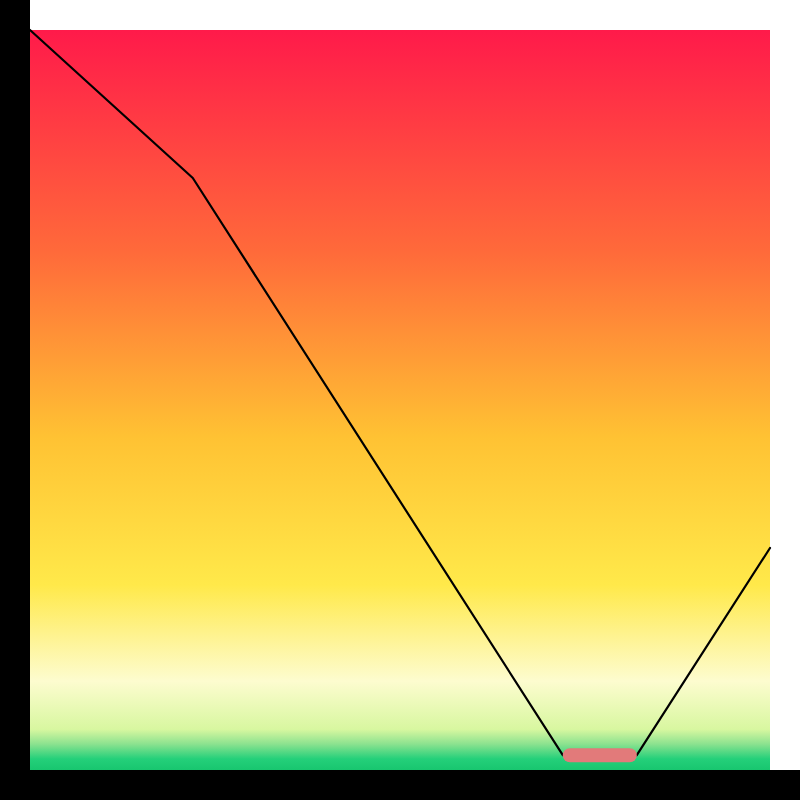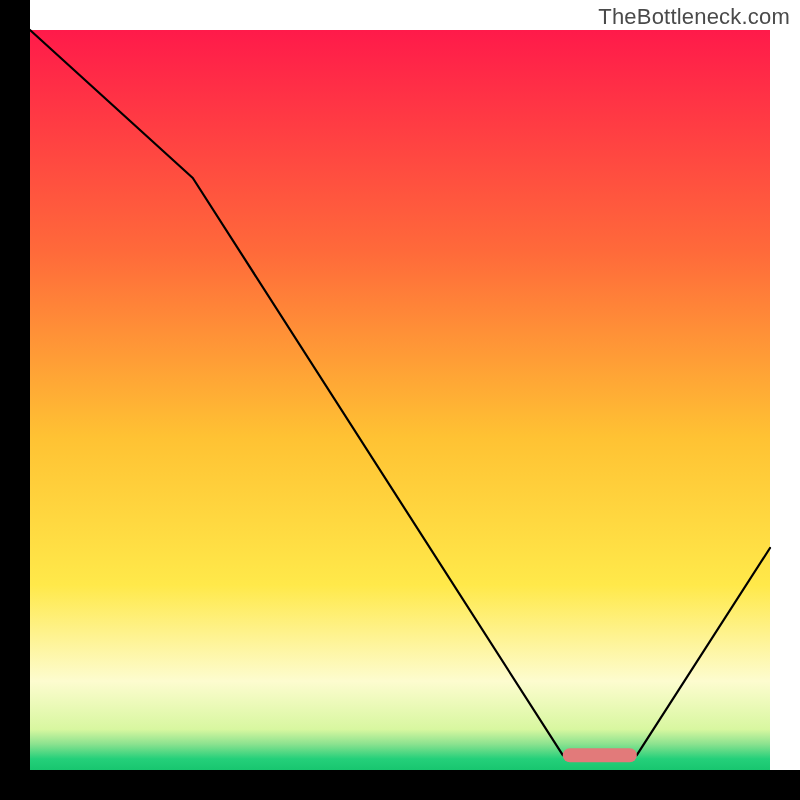--- a/index.html
+++ b/index.html
@@ -26,21 +26,20 @@
     letter-spacing: 0.2px;
   }
   svg {
     display: block;
   }
 </style>
 </head>
 <body>
 
 <div class="container">
-  <div class="watermark">TheBottleneck.com</div>
 
   <svg width="800" height="800">
     <defs>
       <linearGradient id="bg-grad" x1="0" y1="0" x2="0" y2="1">
 
       <stop offset="0%" stop-color="#ff1a4a"></stop>
           <stop offset="30%" stop-color="#ff6a3a"></stop>
           <stop offset="55.00000000000001%" stop-color="#ffc233"></stop>
           <stop offset="75%" stop-color="#ffe94a"></stop>
           <stop offset="88%" stop-color="#fdfccf"></stop>

